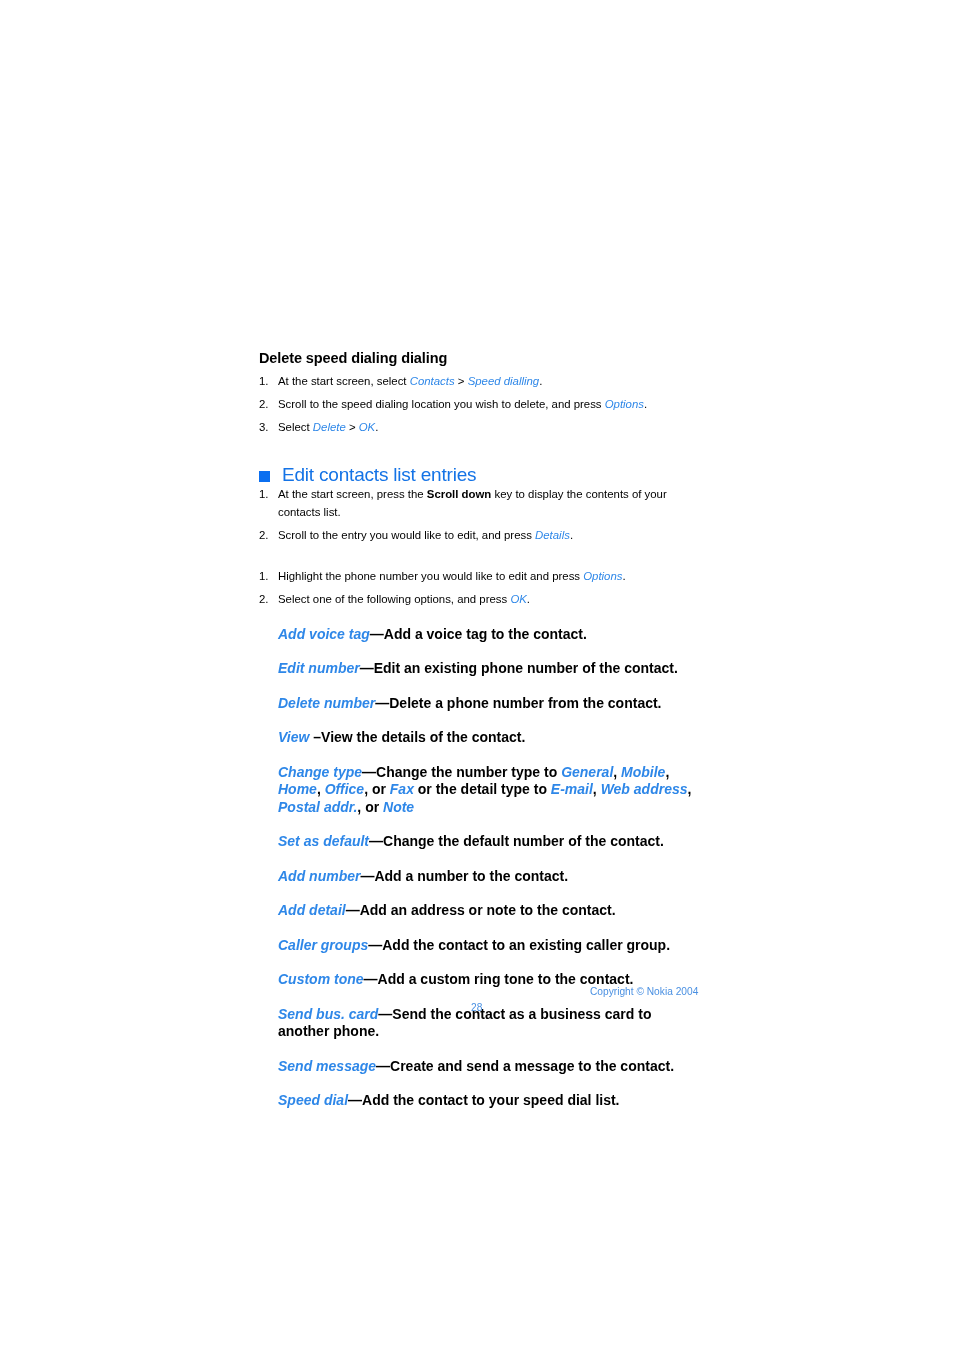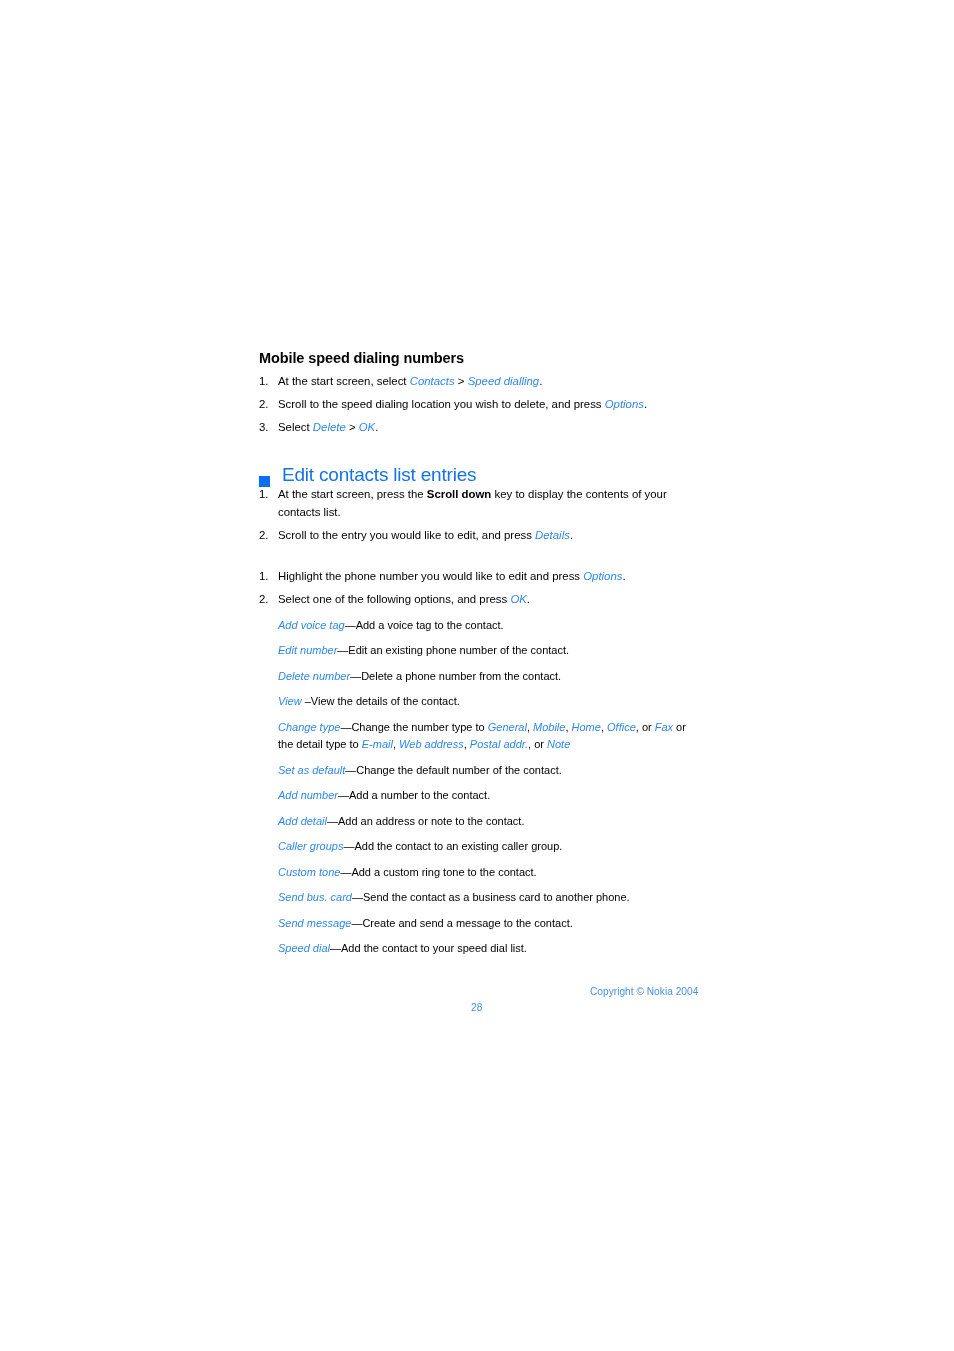--- a/index.html
+++ b/index.html
@@ -48,21 +48,21 @@
   }
   .h3-wrap { margin: 0 0 6px 0; }
 
   .h2 {
     font-size: 19px;
     font-weight: normal;
     color: #1473E6;
     margin: 0;
     line-height: 1.2;
     display: flex;
-    align-items: flex-end;
+    align-items: center;
     letter-spacing: -0.2px;
   }
   .h2-square {
     width: 11px;
     height: 11px;
     background: #0B6FF0;
     display: inline-block;
     margin-right: 12px;
     flex: 0 0 auto;
     position: relative;
@@ -96,24 +96,25 @@
     color: #000;
   }
 
   
   .options {
     margin: 0;
     padding: 0 0 0 19px;
     list-style: none;
   }
   .options > li {
-    font-size: 11px;
+    font-size: 14px;
     line-height: 17.5px;
-    margin-top: 8px;
-    color: #000;
+    margin-top: 17px;
+    color: #000;
+    font-weight: bold;
   }
 
   
   .ui {
     color: #2E87E8;
     font-style: italic;
   }
   .bold { font-weight: bold; }
   .plain { color: #000; font-style: normal; }
 
@@ -139,21 +140,21 @@
   }
 </style>
 </head>
 <body>
 
 <div class="page">
 
   <div class="content">
 
     <div class="h3-wrap">
-      <h3 class="h3">Mobile speed dialing numbers</h3>
+      <h3 class="h3">Delete speed dialing dialing</h3>
     </div>
     <ol class="steps">
         <li><span class="num">1.</span><span class="plain">At the start screen, select </span><span class="ui">Contacts</span><span class="plain"> &gt; </span><span class="ui">Speed dialling</span><span class="plain">.</span></li>
         <li><span class="num">2.</span><span class="plain">Scroll to the speed dialing location you wish to delete, and press </span><span class="ui">Options</span><span class="plain">.</span></li>
         <li><span class="num">3.</span><span class="plain">Select </span><span class="ui">Delete</span><span class="plain"> &gt; </span><span class="ui">OK</span><span class="plain">.</span></li>
       </ol>
 
     <div class="section-gap-top">
       <h2 class="h2">
         <span class="h2-square"></span>

